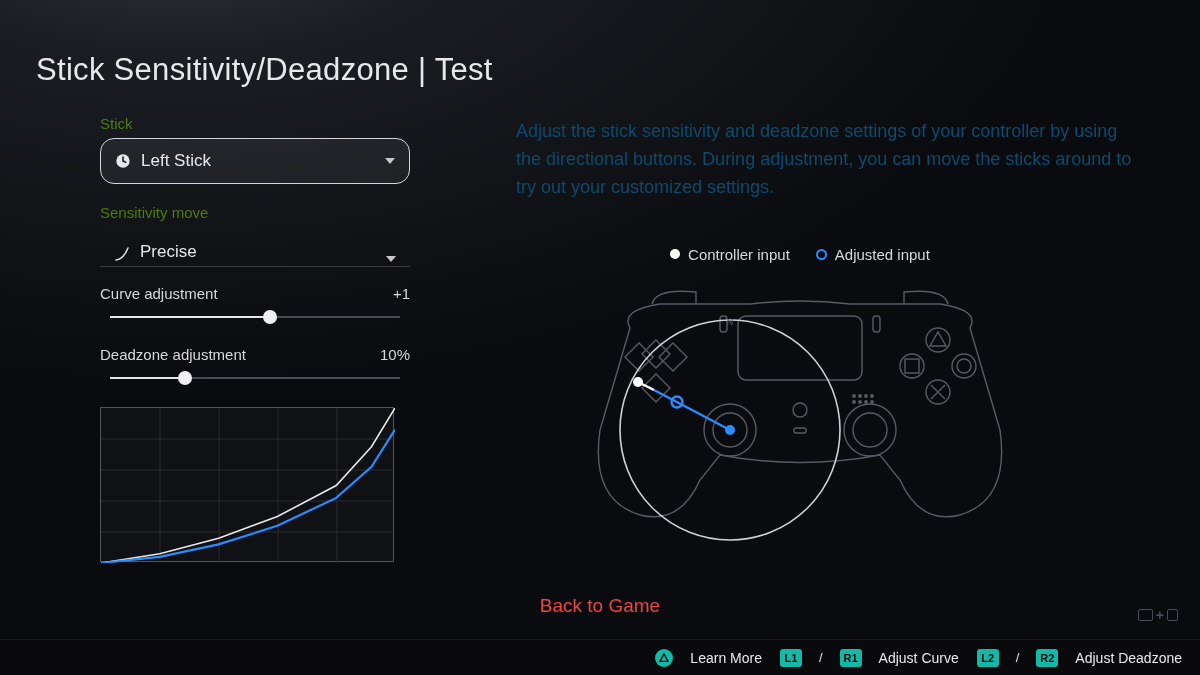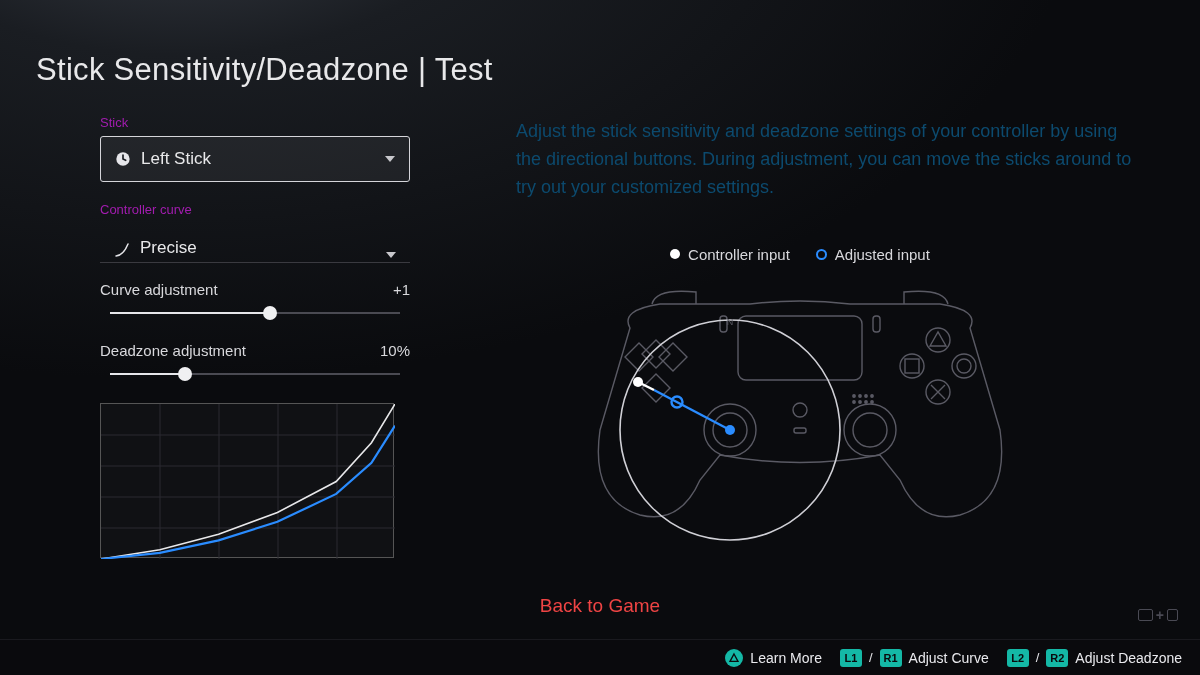--- a/index.html
+++ b/index.html
@@ -21,38 +21,38 @@
   }
 
   .left-panel {
     position: absolute;
     top: 115px;
     left: 100px;
     width: 310px;
   }
 
   .field-label {
-    font-size: 13px;
-    color: #a21caf;
+    font-size: 15px;
+    color: #4d7c0f;
     margin-bottom: 6px;
     font-weight: 300;
   }
 
   .select-box {
     border: 1px solid #8c8c94;
     background: rgba(255,255,255,0.04);
     border-radius: 3px;
     height: 46px;
     display: flex;
     align-items: center;
     padding: 0 14px;
     position: relative;
     margin-bottom: 20px;
   }
-  .select-box.selected { border-color: #d5d5da; background: rgba(255,255,255,0.06); }
+  .select-box.selected { border-color: #d5d5da; background: rgba(255,255,255,0.06); border-radius: 14px; }
   .select-row {
     border-bottom: 1px solid #3a3a40;
     height: 40px;
     display: flex;
     align-items: flex-end;
     padding: 0 14px 4px 14px;
     position: relative;
     margin-bottom: 18px;
   }
   .select-icon { width: 16px; height: 16px; margin-right: 10px; flex-shrink: 0; }
@@ -154,21 +154,21 @@
     background: #0a0a0d;
     border-top: 1px solid #1a1a1f;
     display: flex;
     align-items: center;
     justify-content: flex-end;
     padding-right: 18px;
     gap: 18px;
     font-size: 14px;
     color: #eaeaee;
   }
-  .hint-item { display: flex; align-items: center; gap: 7px; }
+  .hint-item { display: flex; align-items: center; gap: 17px; }
   .hint-glyph {
     display: inline-flex;
     align-items: center;
     justify-content: center;
     background: #14b8a6;
     color: #0a0a0d;
     font-weight: 700;
     font-size: 11px;
     border-radius: 3px;
     height: 18px;
@@ -202,21 +202,21 @@
     <span class="select-icon">
       <svg viewBox="0 0 24 24" width="16" height="16">
           <circle cx="12" cy="12" r="10" fill="#e6e6ea"></circle>
           <path d="M12 6 L12 12 L16 14" stroke="#1a1d22" stroke-width="2.5" fill="none" stroke-linecap="round"></path>
         </svg>
     </span>
     <span class="select-text">Left Stick</span>
     <span class="caret"></span>
   </div>
 
-  <div class="field-label">Controller curve</div>
+  <div class="field-label">Sensitivity move</div>
   <div class="select-row">
     <span class="select-icon">
       <svg viewBox="0 0 24 24" width="16" height="16">
           <path d="M3 21 Q 14 20 21 3" stroke="#e6e6ea" stroke-width="2.2" fill="none" stroke-linecap="round"></path>
         </svg>
     </span>
     <span class="select-text">Precise</span>
     <span class="caret"></span>
   </div>
 

